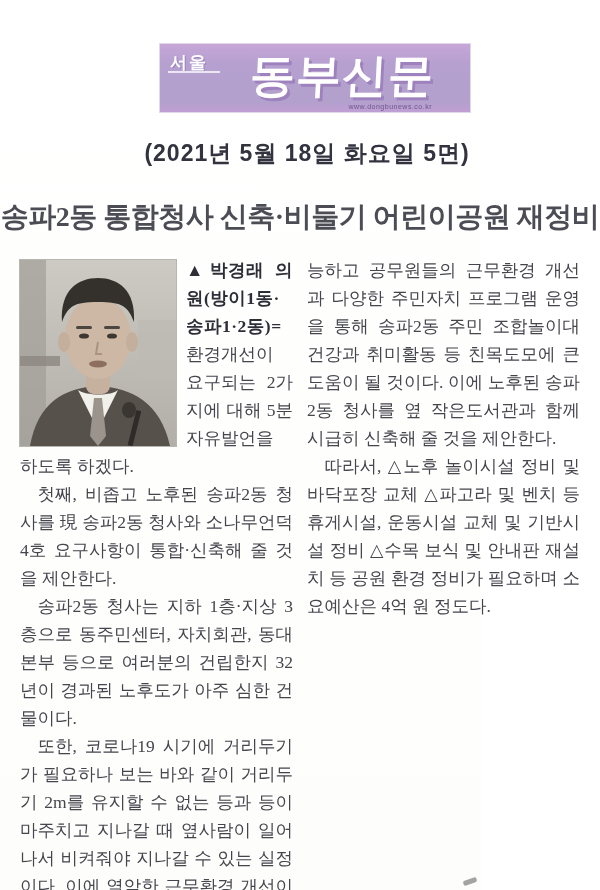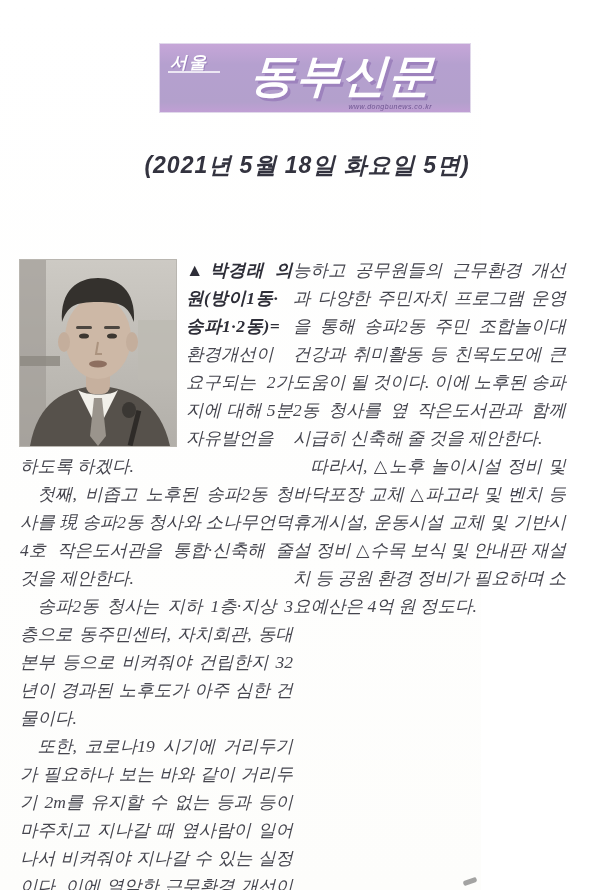--- a/index.html
+++ b/index.html
@@ -3,21 +3,20 @@
 <meta charset="utf-8">
 <style>
   html,body{margin:0;padding:0;}
   body{
     width:600px;height:890px;background:#ffffff;overflow:hidden;
     font-family:"Liberation Serif","DejaVu Serif",serif;
   }
   .page{
     position:relative;width:481px;height:890px;
     background:linear-gradient(180deg,#ffffff 0%,#fefefd 60%,#fdfdfb 100%);
-    font-style:italic;
   }
   
   .page:before{
     content:"";position:absolute;left:-6px;top:-14px;width:120px;height:2px;
     background:#c9c9c9;transform:rotate(8deg);opacity:.5;
   }
   .page:after{
     content:"";position:absolute;right:4px;bottom:6px;width:14px;height:5px;
     background:#5a5a5a;transform:rotate(-20deg);opacity:.55;border-radius:2px;
   }
@@ -50,33 +49,33 @@
     position:absolute;right:38px;bottom:2px;
     font-family:"Liberation Sans","DejaVu Sans",sans-serif;
     font-size:7px;color:#6d5590;letter-spacing:.5px;
   }
 
   
   .dateline{
     position:absolute;left:0;top:138px;width:600px;padding-left:14px;
     box-sizing:border-box;text-align:center;
     font-family:"Liberation Sans","DejaVu Sans",sans-serif;
-    font-weight:bold;font-size:23px;color:#33333f;letter-spacing:1px;margin-top:12px;
+    font-weight:bold;font-size:23px;color:#33333f;letter-spacing:1px;
   }
 
   
   .headline{
     position:absolute;left:0;top:198px;width:600px;text-align:center;
     font-weight:700;font-size:28px;color:#4c4c55;letter-spacing:-.5px;
   }
 
   
   .article{
     position:absolute;left:20px;top:256px;width:560px;height:628px;
-    display:flex;
+    display:flex;justify-content:space-between;
   }
   .col{
     width:273px;flex:0 0 273px;
     font-size:17.5px;line-height:28px;color:#45454e;
     text-align:justify;
   }
   .col p{margin:0;}
   .col p.indent{text-indent:1em;}
   .bold-lead{font-weight:bold;color:#2e2e38;letter-spacing:.5px;}
 
@@ -94,20 +93,21 @@
 
   <div class="masthead">
     <div class="region">서울</div>
     <div class="region-sub"></div>
     <div class="title">동부신문</div>
     <div class="site">www.dongbunews.co.kr</div>
   </div>
 
   <div class="dateline">(2021년 5월 18일 화요일 5면)</div>
 
+  <div class="headline">송파2동 통합청사 신축·비둘기 어린이공원 재정비</div>
 
   <div class="article">
 
     <div class="col">
       <div class="photo">
         <svg width="156" height="186" viewBox="0 0 156 186" xmlns="http://www.w3.org/2000/svg">
           <defs>
             <linearGradient id="bgph" x1="0" y1="0" x2="0" y2="1">
               <stop offset="0" stop-color="#cdcac4"></stop>
               <stop offset="1" stop-color="#b2afa9"></stop>
@@ -141,22 +141,22 @@
           <path d="M78,82 L76,94 L82,94" stroke="#ab937f" stroke-width="2" fill="none"></path>
           <ellipse cx="78" cy="104" rx="9" ry="3.4" fill="#8d6f60"></ellipse>
 
           <g>
             <rect x="112" y="150" width="5" height="36" fill="#2e2b28" transform="rotate(14 114 168)"></rect>
             <ellipse cx="109" cy="150" rx="7" ry="8" fill="#3a3733"></ellipse>
           </g>
         </svg>
       </div>
       <p><span class="bold-lead">▲박경래 의원(방이1동·송파1·2동)=</span><span> 환경개선이 요구되는 2가지에 대해 5분 자유발언을 하도록 하겠다.</span></p>
-      <p class="indent">첫째, 비좁고 노후된 송파2동 청사를 現 송파2동 청사와 소나무언덕 4호 작은도서관을 통합·신축해 줄 것을 제안한다.</p>
-      <p class="indent">송파2동 청사는 지하 1층·지상 3층으로 동주민센터, 자치회관, 동대본부 등으로 비켜줘야 건립한지 32년이 경과된 노후도가 아주 심한 건물이다.</p>
+      <p class="indent">첫째, 비좁고 노후된 송파2동 청사를 現 송파2동 청사와 소나무언덕 4호 요구사항이 통합·신축해 줄 것을 제안한다.</p>
+      <p class="indent">송파2동 청사는 지하 1층·지상 3층으로 동주민센터, 자치회관, 동대본부 등으로 여러분의 건립한지 32년이 경과된 노후도가 아주 심한 건물이다.</p>
       <p class="indent">또한, 코로나19 시기에 거리두기가 필요하나 보는 바와 같이 거리두기 2m를 유지할 수 없는 등과 등이 마주치고 지나갈 때 옆사람이 일어나서 비켜줘야 지나갈 수 있는 실정이다. 이에 열악한 근무환경 개선이 시급히 필요하다.</p>
 
     </div>
 
     <div class="col">
       <p>능하고 공무원들의 근무환경 개선과 다양한 주민자치 프로그램 운영을 통해 송파2동 주민 조합놀이대 건강과 취미활동 등 친목도모에 큰 도움이 될 것이다. 이에 노후된 송파2동 청사를 옆 작은도서관과 함께 시급히 신축해 줄 것을 제안한다.</p>
       <p class="indent">따라서, △노후 놀이시설 정비 및 바닥포장 교체 △파고라 및 벤치 등 휴게시설, 운동시설 교체 및 기반시설 정비 △수목 보식 및 안내판 재설치 등 공원 환경 정비가 필요하며 소요예산은 4억 원 정도다.</p>
 
     </div>
 

